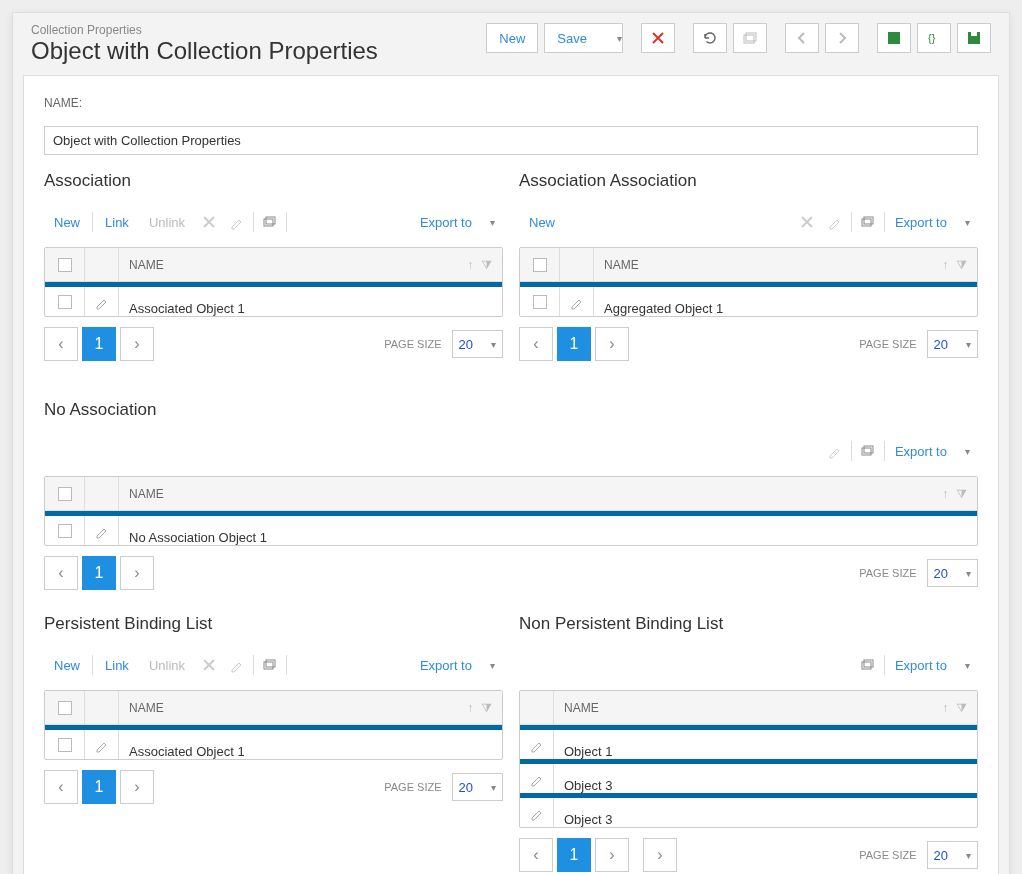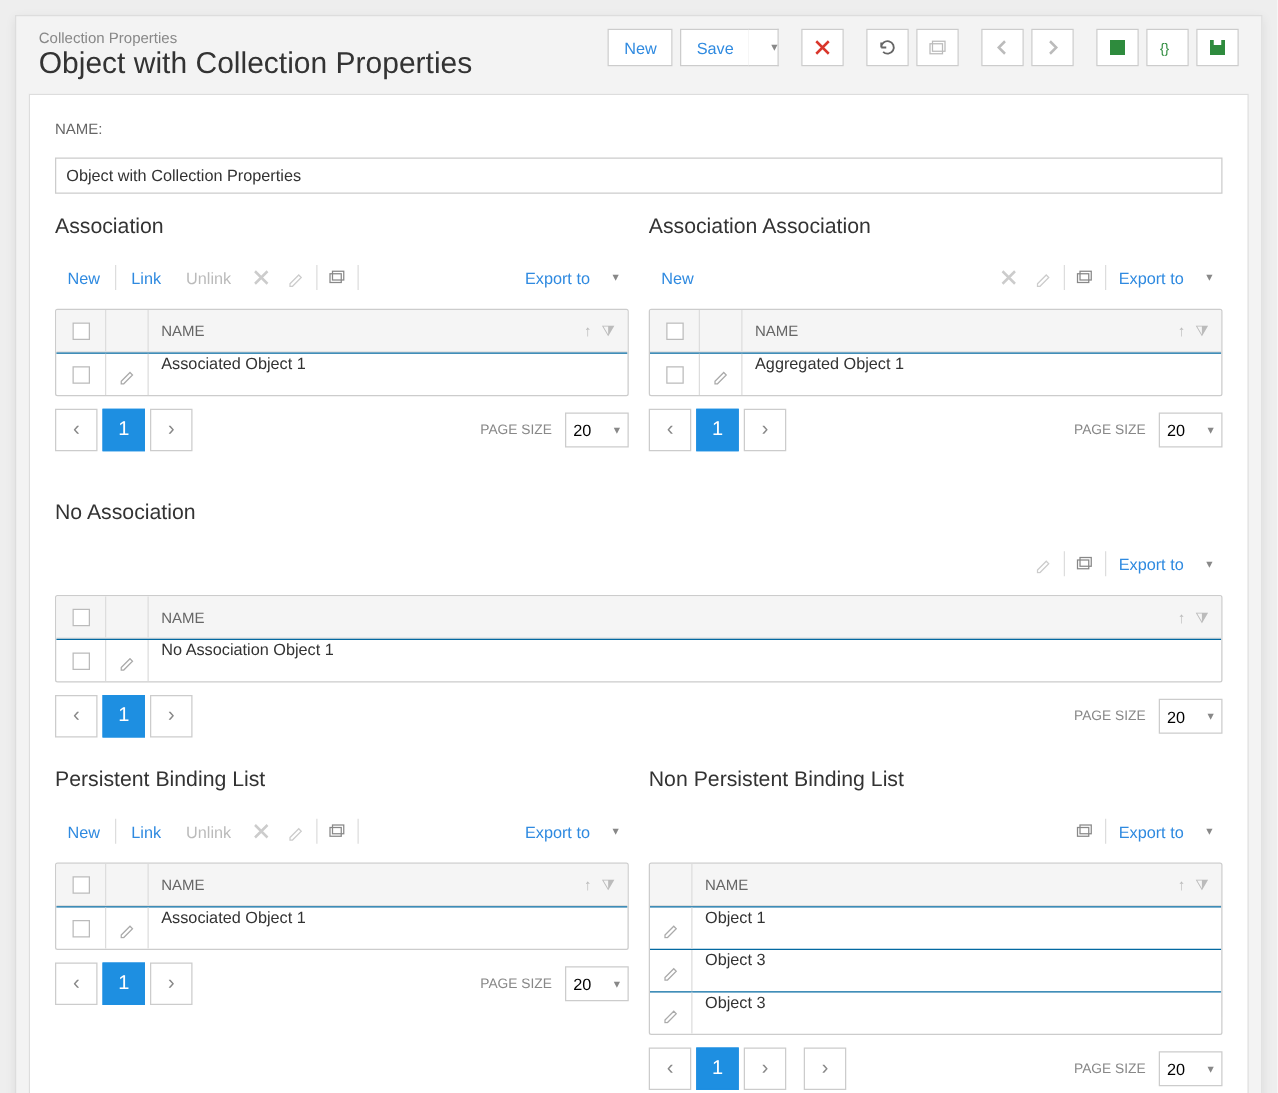--- a/index.html
+++ b/index.html
@@ -30,31 +30,31 @@
 .tb-icon.disabled{color:#ccc;cursor:default}
 .spacer{flex:1}
 .export{display:flex;align-items:center;color:#2f8ae0;font-size:13px;cursor:pointer;padding:4px 8px}
 .caret{margin-left:18px;color:#888;font-size:10px}
 .grid{border:1px solid #ccc;border-radius:2px;overflow:hidden}
 .grid-head{display:flex;background:#f5f5f5;border-bottom:1px solid #ddd;height:34px;align-items:center}
 .cell-chk{width:40px;display:flex;justify-content:center;align-items:center;border-right:1px solid #ddd;height:100%}
 .cell-edit{width:34px;display:flex;justify-content:center;align-items:center;border-right:1px solid #ddd;height:100%;color:#aaa}
 .cell-name{flex:1;padding:0 10px;font-size:12px;color:#666;display:flex;align-items:center}
 .cell-icons{display:flex;gap:8px;padding-right:10px;color:#bbb;font-size:12px}
-.grid-row{display:flex;height:34px;align-items:flex-start;border-top:1px solid #0369a1}
+.grid-row{display:flex;height:34px;align-items:flex-end;border-top:5px solid #0369a1}
 .grid-row:first-child{border-top:none}
 .grid-row .cell-name{color:#333;font-size:13px}
 .chk{width:14px;height:14px;border:1px solid #bbb;background:#fff;cursor:pointer}
 .pager{display:flex;align-items:center;margin-top:10px;gap:4px}
 .pgbtn{width:34px;height:34px;border:1px solid #ccc;background:#fff;display:flex;align-items:center;justify-content:center;color:#888;cursor:pointer}
 .pgbtn.active{background:#1e8fe1;color:#fff;border-color:#1e8fe1}
 .pgspacer{flex:1}
 .pgsize-label{font-size:11px;color:#888;margin-right:6px}
 .pgsize{border:1px solid #ccc;height:28px;display:flex;align-items:center;padding:0 6px;gap:18px;cursor:pointer;background:#fff}
-.pgsize span{font-size:13px;color:#000000}
+.pgsize span{font-size:13px;color:#1d4ed8}
 .pgsize .caret{margin:0;font-size:10px;color:#888}
 .icon-svg{width:16px;height:16px}
 .full-section{margin-top:39px}
 </style>
 </head>
 <body>
 
 <div class="page">
 
   <div class="header">

